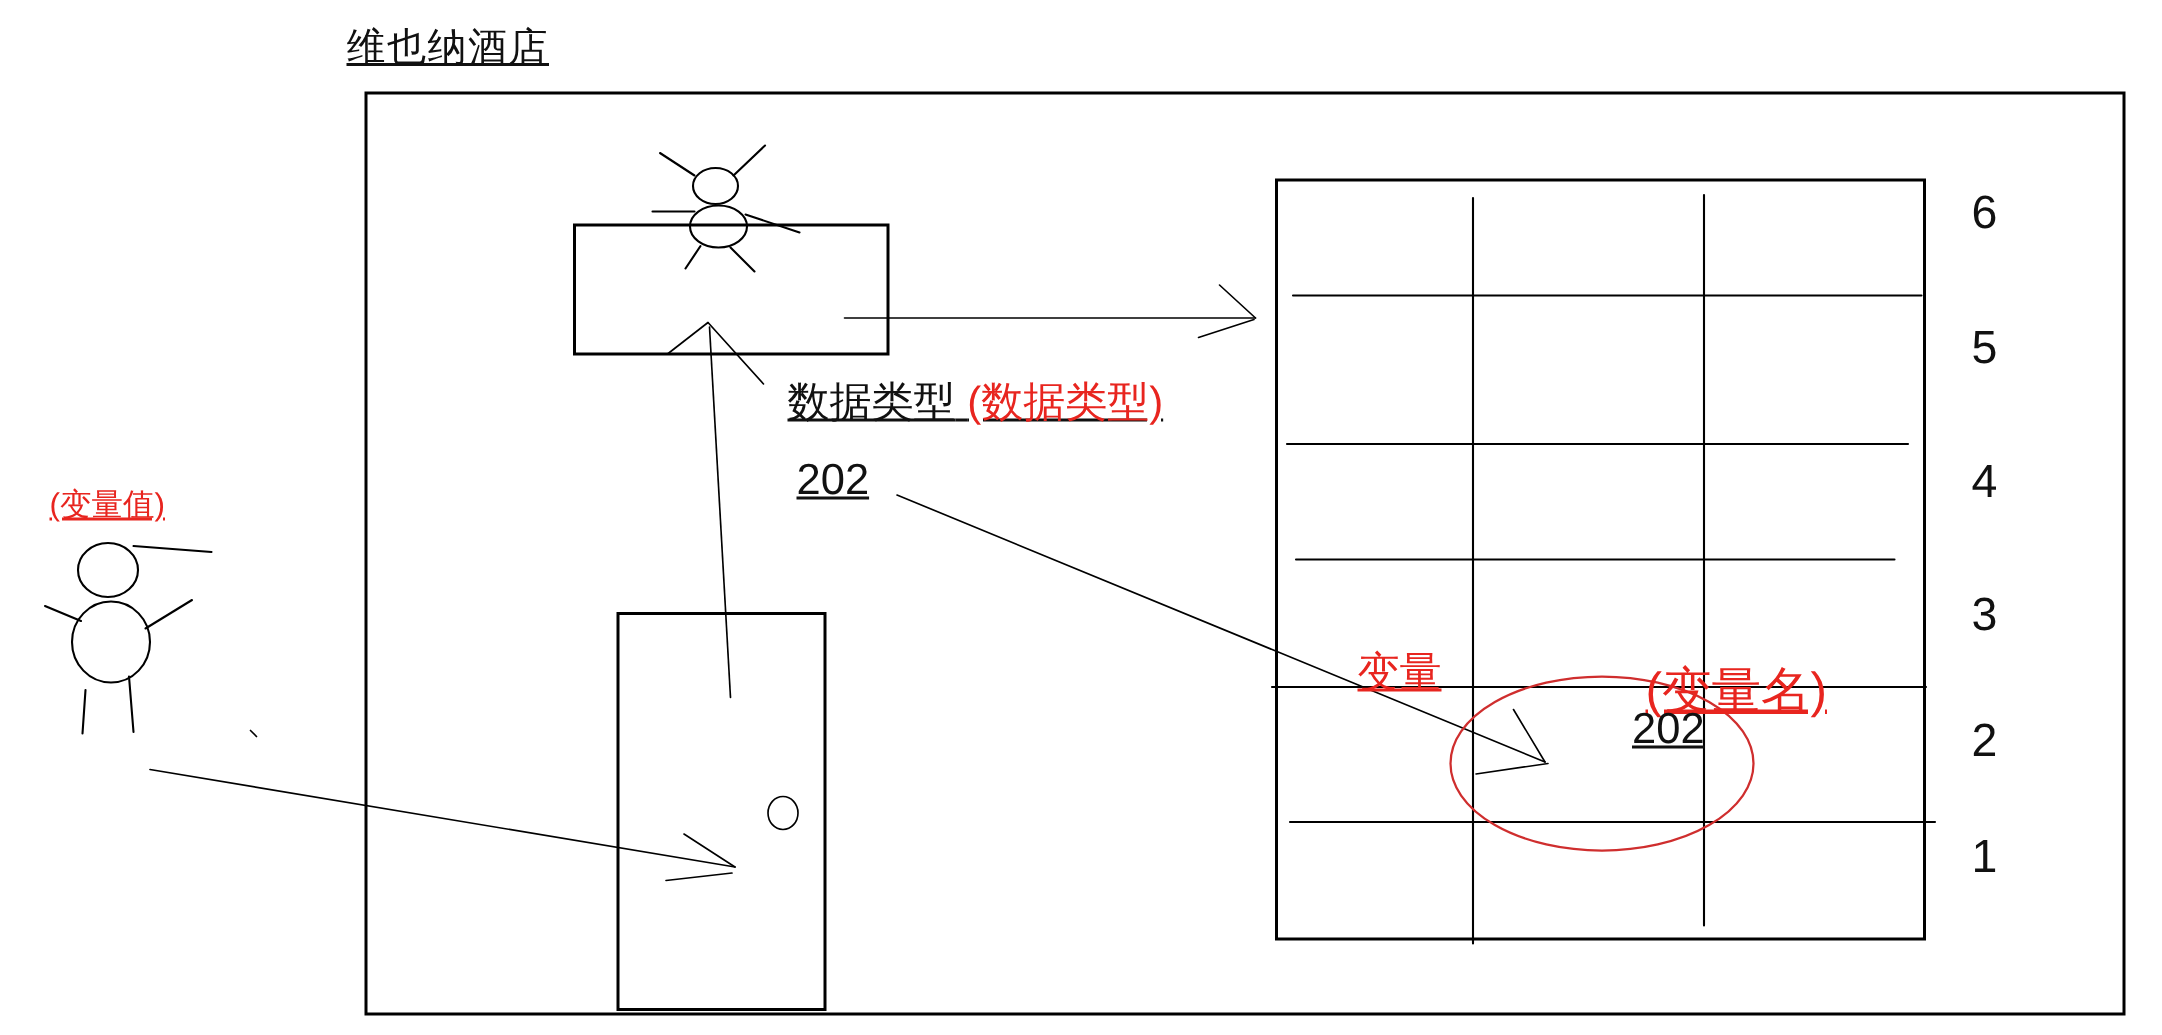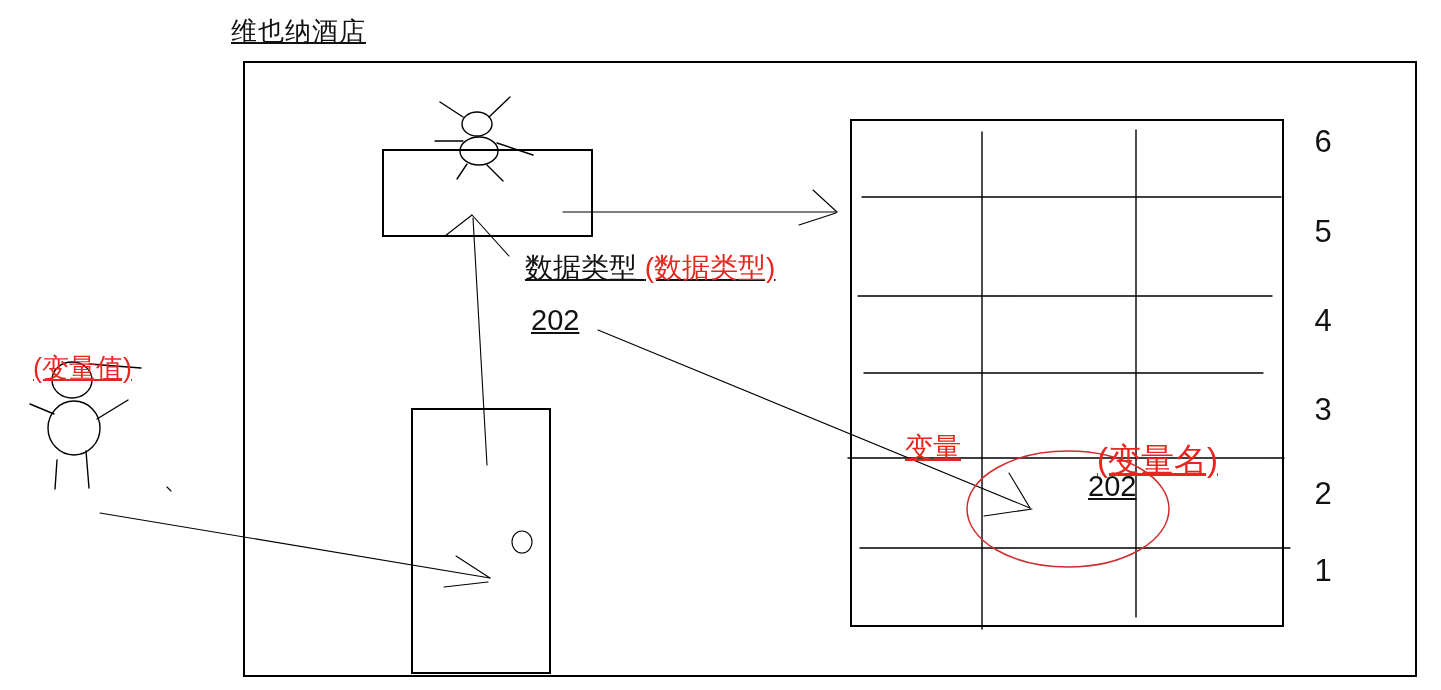--- a/index.html
+++ b/index.html
@@ -18,21 +18,21 @@
     font-family:"Liberation Sans","DejaVu Sans",sans-serif;
   }
   #draw{position:absolute;left:0;top:0;}
   .stroke{stroke:var(--ink);fill:none;stroke-width:1.4;stroke-linecap:round;}
   .stroke2{stroke:var(--ink);fill:none;stroke-width:2;}
   .thin{stroke:var(--ink);fill:none;stroke-width:1.1;stroke-linecap:round;}
   .redstroke{stroke:var(--ellipse-red);fill:none;stroke-width:1.5;}
   .lbl{position:absolute;white-space:nowrap;color:var(--text);text-decoration:underline;}
   .red{color:var(--red);text-align:right;}
   .title{left:231px;top:14px;font-size:26px;letter-spacing:1px;}
-  .var-value{left:33px;top:322px;font-size:27px;margin-top:28px;}
+  .var-value{left:33px;top:322px;font-size:21px;}
   .choose{left:525px;top:249px;font-size:28px;}
   .num-top{left:531px;top:304px;font-size:29px;}
   .var-label{left:905px;top:429px;font-size:28px;}
   .var-name{left:1097px;top:438px;font-size:33px;}
   .num-cell{left:1088px;top:470px;font-size:29px;}
   .floor{position:absolute;left:1306px;width:34px;text-align:center;font-size:31px;color:var(--text);}
   .f0{top:124px;} .f1{top:214px;} .f2{top:303px;} .f3{top:392px;} .f4{top:476px;} .f5{top:553px;}
 </style>
 </head>
 <body>

